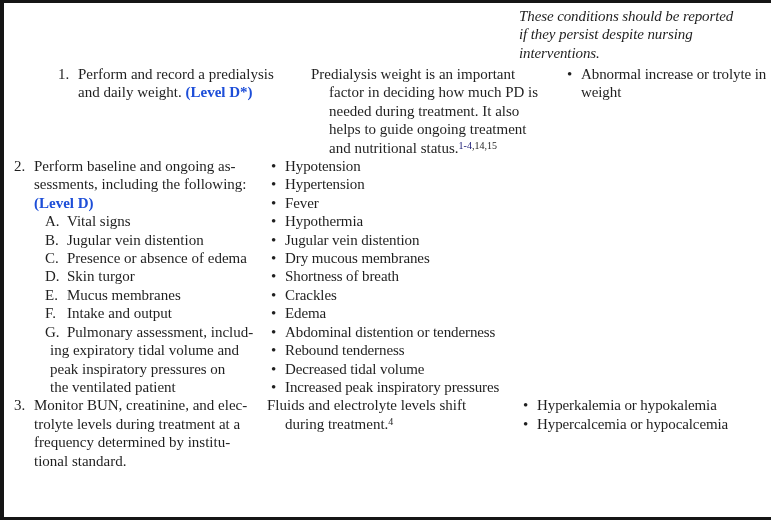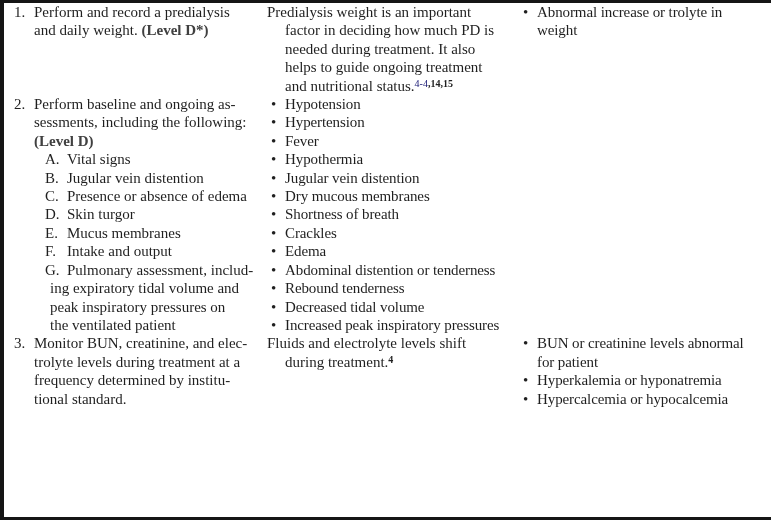--- a/index.html
+++ b/index.html
@@ -17,49 +17,56 @@
     color:#1f1f1f;
   }
   .grid-row{
     display:grid;
     grid-template-columns:263px 252px 1fr;
   }
   .cell{white-space:pre;}
   .col1{padding-left:6px;}
   .col3{letter-spacing:-0.1px;}
   .header-row{padding-top:4px;min-height:58px;}
-  .row-1{min-height:92px;}
+  .row-1{min-height:92px;padding-left:44px;}
   .note{font-style:italic;}
   .num-item{padding-left:24px;text-indent:-24px;}
   .num-marker{display:inline-block;width:24px;padding-left:4px;box-sizing:border-box;text-indent:0;}
   .sub-item{padding-left:40px;text-indent:-5px;}
   .sub-marker{display:inline-block;width:22px;text-indent:0;}
   .bullet-item{padding-left:18px;text-indent:-14px;}
   .bullet-marker{display:inline-block;width:14px;text-indent:0;}
-  .level{font-weight:bold;color:#404040;}
+  .level{font-weight:bold;color:#1d4ed8;}
   .hang18{padding-left:18px;text-indent:-18px;}
   sup{font-size:10px;line-height:0;vertical-align:4px;}
   .ref-blue{color:#1a1a75;}
-  .ref-black{color:#1f1f1f;font-weight:bold;}
+  .ref-black{color:#1f1f1f;}
   #bottom-bar{position:absolute;left:0;right:0;bottom:0;height:3px;background:#151515;}
 </style>
 </head>
 <body>
 
 <div id="page">
 
+  <div class="grid-row header-row">
+    <div class="cell col1"></div>
+    <div class="cell"></div>
+    <div class="cell col3 note">These conditions should be reported
+if they persist despite nursing
+interventions.</div>
+  </div>
 
   <div class="grid-row row-1">
     <div class="cell col1"><div class="num-item"><span class="num-marker">1.</span><span>Perform and record a predialysis
 and daily weight. </span><span class="level">(Level D*)</span></div></div>
     <div class="cell"><div class="hang18"><span>Predialysis weight is an important
 factor in deciding how much PD is
 needed during treatment. It also
 helps to guide ongoing treatment
-and nutritional status.</span><sup><span class="ref-blue">4-4</span><span class="ref-black">,14,15</span></sup></div></div>
+and nutritional status.</span><sup><span class="ref-blue">1-4</span><span class="ref-black">,14,15</span></sup></div></div>
     <div class="cell col3"><div class="bullet-item"><span class="bullet-marker">•</span><span>Abnormal increase or trolyte in
 weight</span></div></div>
   </div>
 
   <div class="grid-row">
     <div class="cell col1"><div class="num-item"><span class="num-marker">2.</span><span>Perform baseline and ongoing as-
 sessments, including the following:
 </span><span class="level">(Level D)</span></div><div class="sub-item"><span class="sub-marker">A.</span><span>Vital signs</span></div><div class="sub-item"><span class="sub-marker">B.</span><span>Jugular vein distention</span></div><div class="sub-item"><span class="sub-marker">C.</span><span>Presence or absence of edema</span></div><div class="sub-item"><span class="sub-marker">D.</span><span>Skin turgor</span></div><div class="sub-item"><span class="sub-marker">E.</span><span>Mucus membranes</span></div><div class="sub-item"><span class="sub-marker">F.</span><span>Intake and output</span></div><div class="sub-item"><span class="sub-marker">G.</span><span>Pulmonary assessment, includ-
 ing expiratory tidal volume and
 peak inspiratory pressures on
@@ -67,18 +74,17 @@
     <div class="cell col3"><div class="bullet-item"><span class="bullet-marker">•</span><span>Hypotension</span></div><div class="bullet-item"><span class="bullet-marker">•</span><span>Hypertension</span></div><div class="bullet-item"><span class="bullet-marker">•</span><span>Fever</span></div><div class="bullet-item"><span class="bullet-marker">•</span><span>Hypothermia</span></div><div class="bullet-item"><span class="bullet-marker">•</span><span>Jugular vein distention</span></div><div class="bullet-item"><span class="bullet-marker">•</span><span>Dry mucous membranes</span></div><div class="bullet-item"><span class="bullet-marker">•</span><span>Shortness of breath</span></div><div class="bullet-item"><span class="bullet-marker">•</span><span>Crackles</span></div><div class="bullet-item"><span class="bullet-marker">•</span><span>Edema</span></div><div class="bullet-item"><span class="bullet-marker">•</span><span>Abdominal distention or tenderness</span></div><div class="bullet-item"><span class="bullet-marker">•</span><span>Rebound tenderness</span></div><div class="bullet-item"><span class="bullet-marker">•</span><span>Decreased tidal volume</span></div><div class="bullet-item"><span class="bullet-marker">•</span><span>Increased peak inspiratory pressures</span></div></div>
   </div>
 
   <div class="grid-row">
     <div class="cell col1"><div class="num-item"><span class="num-marker">3.</span><span>Monitor BUN, creatinine, and elec-
 trolyte levels during treatment at a
 frequency determined by institu-
 tional standard.</span></div></div>
     <div class="cell"><div class="hang18"><span>Fluids and electrolyte levels shift
 during treatment.</span><sup><span class="ref-black">4</span></sup></div></div>
-    <div class="cell col3"><div class="bullet-item"><span class="bullet-marker">•</span><span>BUN or creatinine levels abnormal
-for patient</span></div><div class="bullet-item"><span class="bullet-marker">•</span><span>Hyperkalemia or hyponatremia</span></div><div class="bullet-item"><span class="bullet-marker">•</span><span>Hypercalcemia or hypocalcemia</span></div></div>
+    <div class="cell col3"><div class="bullet-item"><span class="bullet-marker">•</span><span>Hyperkalemia or hypokalemia</span></div><div class="bullet-item"><span class="bullet-marker">•</span><span>Hypercalcemia or hypocalcemia</span></div></div>
   </div>
 
   <div id="bottom-bar"></div>
 </div>
 
 </body></html>

